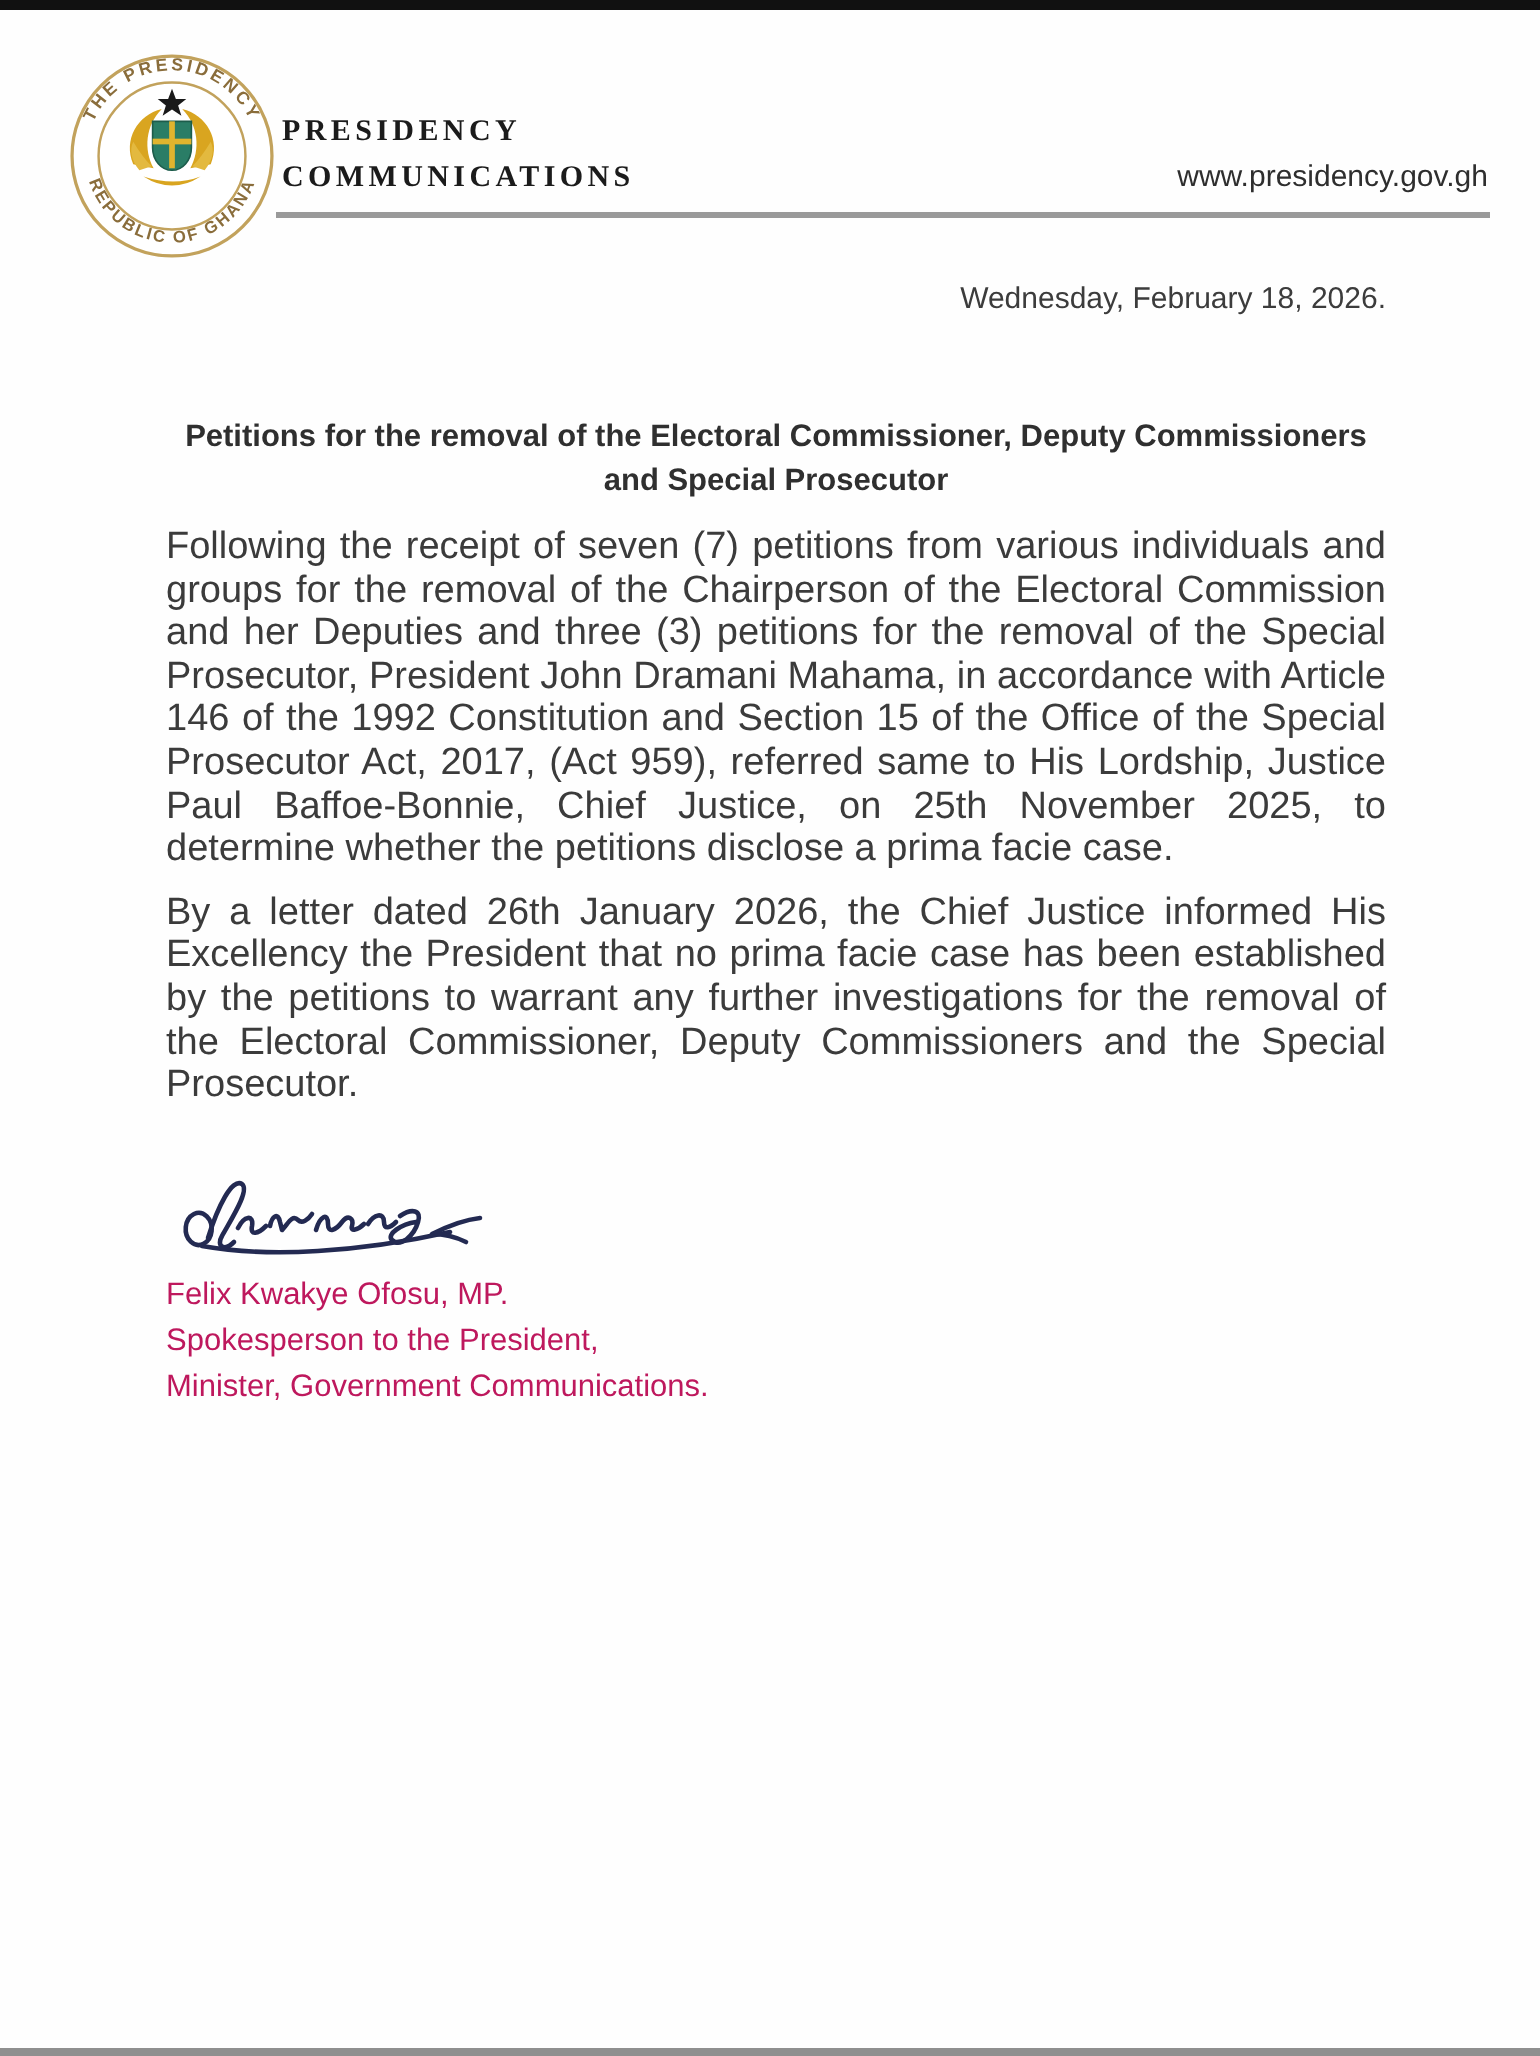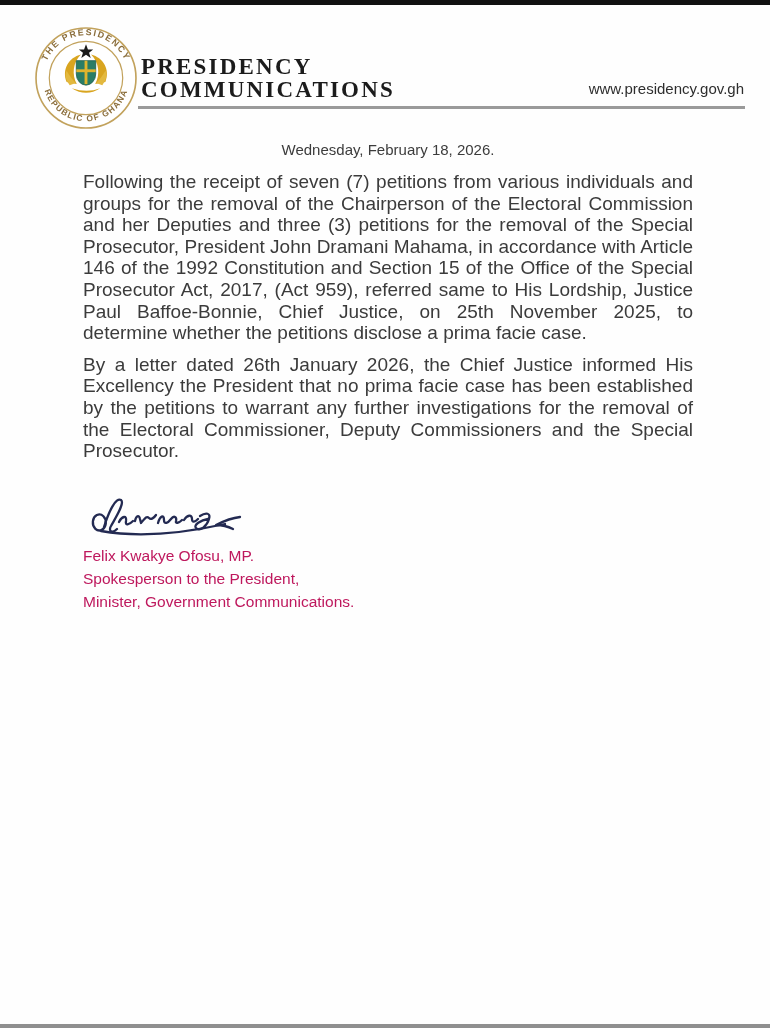--- a/index.html
+++ b/index.html
@@ -25,41 +25,41 @@
 
   
   .seal {
     position: absolute; top: 27px; left: 35px;
     width: 102px; height: 102px;
   }
   .masthead {
     position: absolute; top: 55px; left: 141px;
     font-family: "Liberation Serif", "DejaVu Serif", serif;
     font-weight: bold;
-    font-size: 23px;
+    font-size: 15px;
     line-height: 23px;
     letter-spacing: 2.2px;
     color: #1b1b1b;
   }
   .website {
     position: absolute; top: 80px; right: 26px;
     font-size: 15px;
     color: #2e2e2e;
   }
   .header-rule {
     position: absolute; top: 106px; left: 138px; width: 607px; height: 2.5px;
     background: #9a9a9a;
   }
 
   
   .content {
     position: absolute; top: 140px; left: 83px; width: 610px;
   }
   .doc-date {
-    text-align: center;
+    text-align: right;
     font-size: 15px;
     line-height: 20px;
     color: #3c3c3c;
   }
   .doc-title {
     margin-top: 48px;
     text-align: center;
     font-size: 15.5px;
     font-weight: bold;
     line-height: 22px;
@@ -119,20 +119,21 @@
   </div>
 
   <div class="website">www.presidency.gov.gh</div>
 
   <div class="header-rule"></div>
 
   <div class="content">
 
     <div class="doc-date">Wednesday, February 18, 2026.</div>
 
+    <div class="doc-title">Petitions for the removal of the Electoral Commissioner, Deputy Commissioners and Special Prosecutor</div>
 
     <p class="body-par">Following the receipt of seven (7) petitions from various individuals and groups for the removal of the Chairperson of the Electoral Commission and her Deputies and three (3) petitions for the removal of the Special Prosecutor, President John Dramani Mahama, in accordance with Article 146 of the 1992 Constitution and Section 15 of the Office of the Special Prosecutor Act, 2017, (Act 959), referred same to His Lordship, Justice Paul Baffoe-Bonnie, Chief Justice, on 25th November 2025, to determine whether the petitions disclose a prima facie case.</p>
 
     <p class="body-par">By a letter dated 26th January 2026, the Chief Justice informed His Excellency the President that no prima facie case has been established by the petitions to warrant any further investigations for the removal of the Electoral Commissioner, Deputy Commissioners and the Special Prosecutor.</p>
 
     <div class="signature">
       <svg viewBox="0 0 178 48" width="178" height="48">
         <g fill="none" stroke="#232a52" stroke-width="2.3" stroke-linecap="round" stroke-linejoin="round">
           <path d="M 12,26 a 6.5,8 0 1 1 -0.2,0.1"></path>
           <path d="M 19,38 C 24,22 31,8 36,11 C 40,14 31,28 26,37 C 23,42 27,45 32,40"></path>

